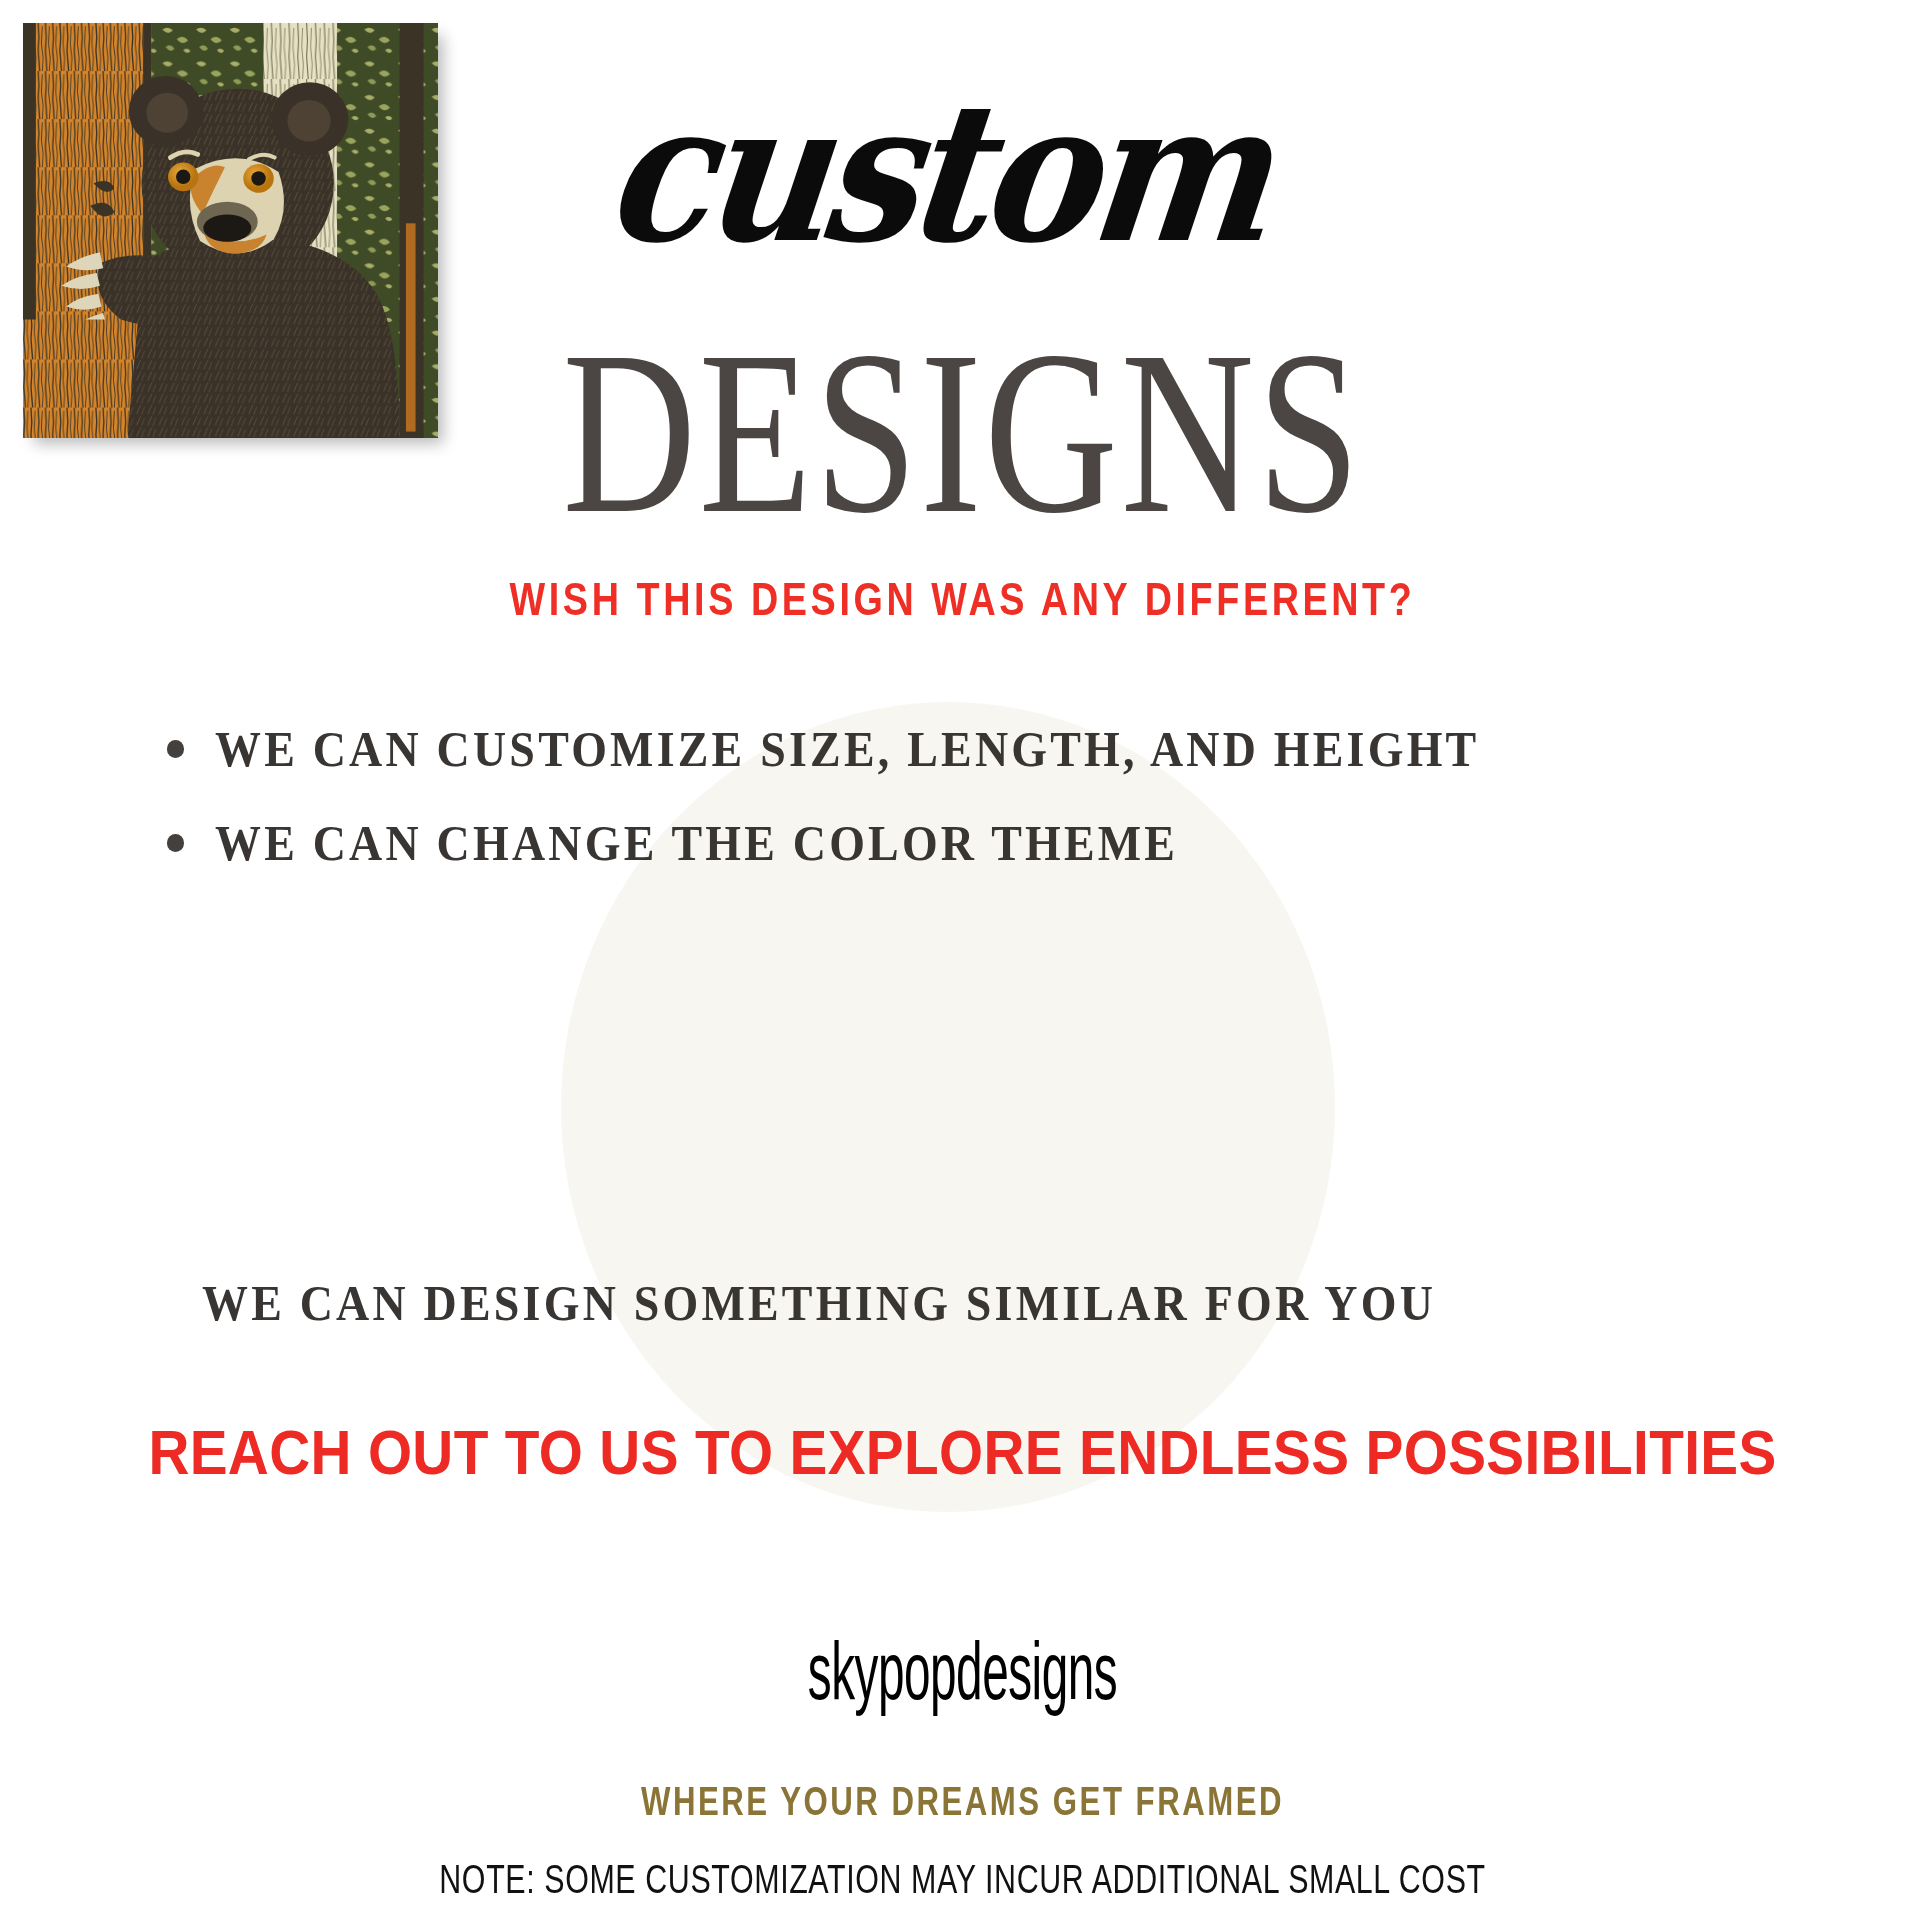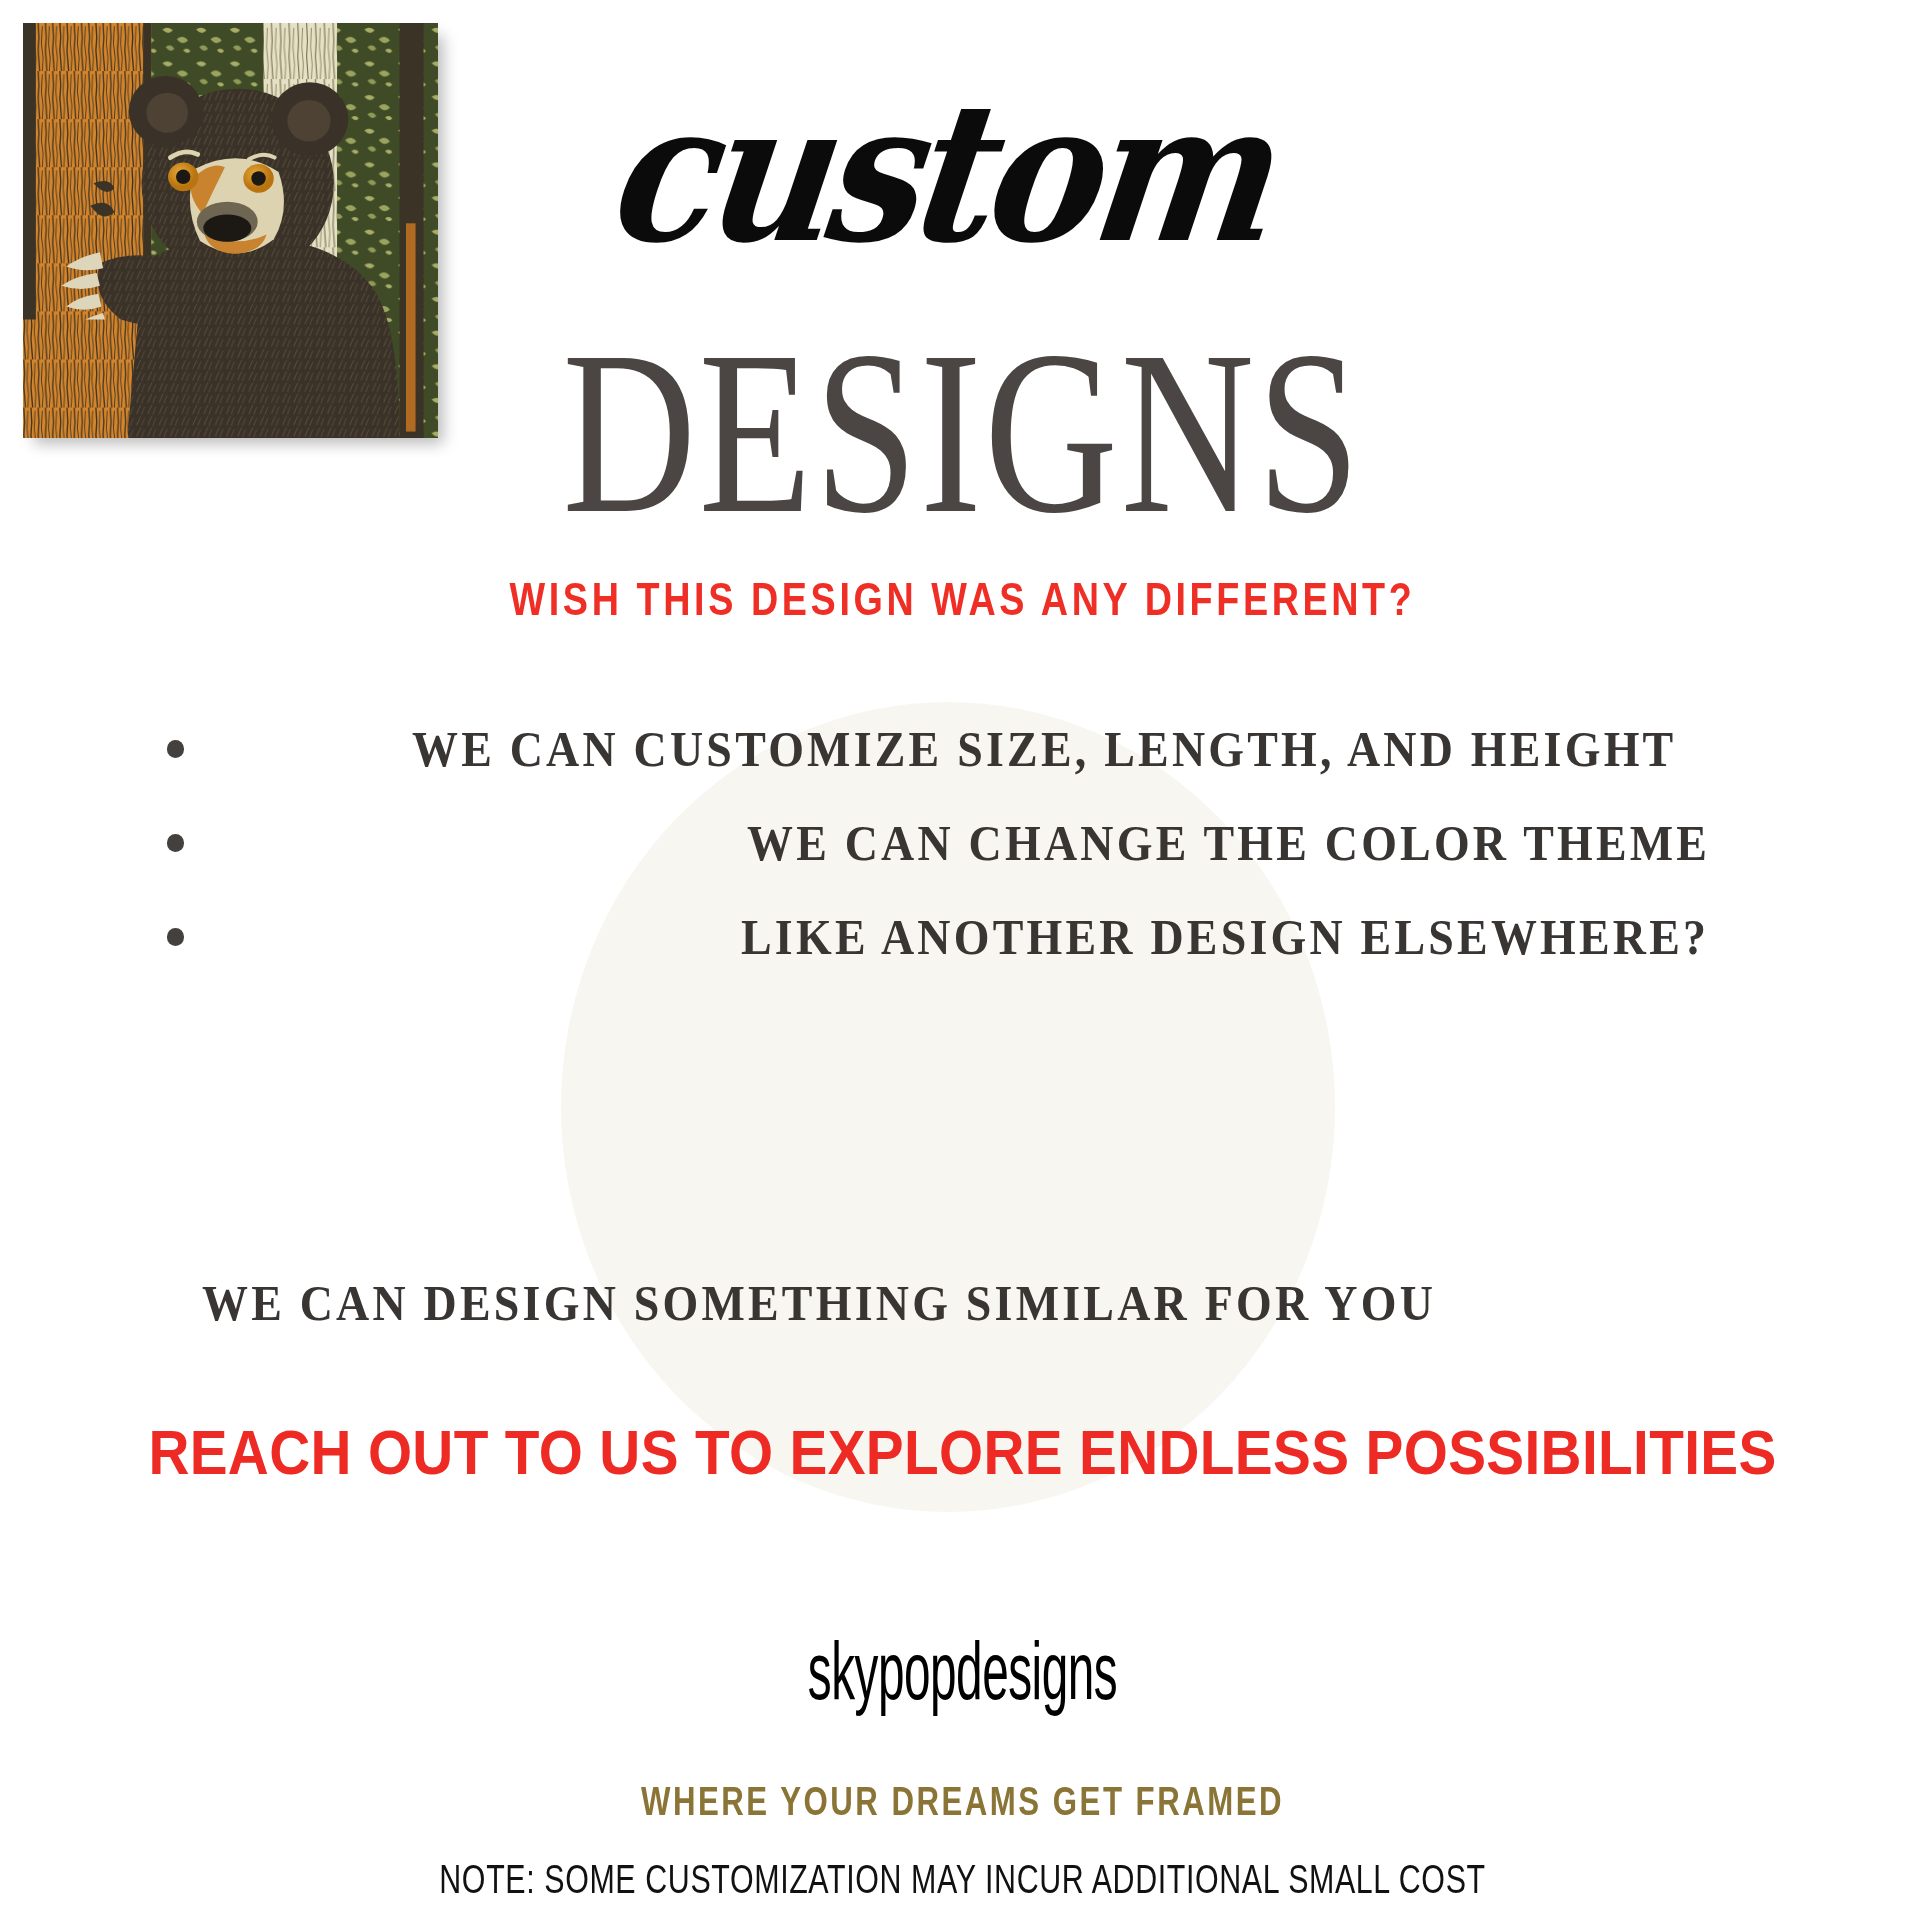--- a/index.html
+++ b/index.html
@@ -102,21 +102,20 @@
     list-style: none;
     margin: 0;
     padding: 0;
   }
   #feature-list li {
     position: relative;
     height: 94px;
     padding-left: 58px;
     display: flex;
     align-items: center;
-    justify-content: flex-end;
   }
   #feature-list li .bullet-dot {
     position: absolute;
     left: 9.6px;
     top: 50%;
     margin-top: -8.8px;
     width: 17.6px;
     height: 17.6px;
     border-radius: 50%;
     background: #44403d;
@@ -304,24 +303,20 @@
 
   <ul id="feature-list">
     <li>
       <span class="bullet-dot"></span>
       <span class="serif-line">WE CAN CUSTOMIZE SIZE, LENGTH, AND HEIGHT</span>
     </li>
     <li>
       <span class="bullet-dot"></span>
       <span class="serif-line">WE CAN CHANGE THE COLOR THEME</span>
     </li>
-    <li>
-      <span class="bullet-dot"></span>
-      <span class="serif-line">LIKE ANOTHER DESIGN ELSEWHERE?</span>
-    </li>
   </ul>
 
   <div id="continuation-line">WE CAN DESIGN SOMETHING SIMILAR FOR YOU</div>
 
   <div id="cta-line">REACH OUT TO US TO EXPLORE ENDLESS POSSIBILITIES</div>
 
   <div id="brand-name">skypopdesigns</div>
 
   <div id="brand-tagline">WHERE YOUR DREAMS GET FRAMED</div>
 

